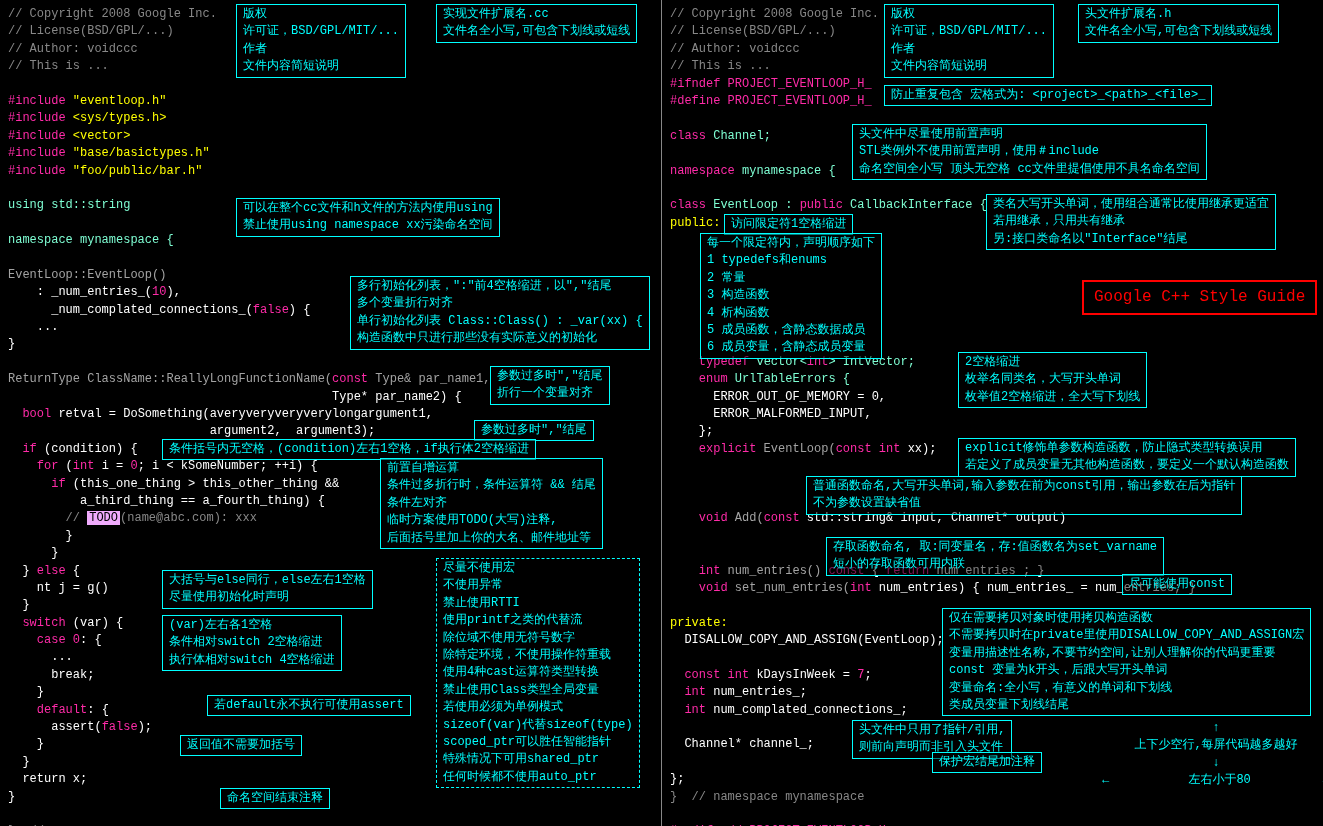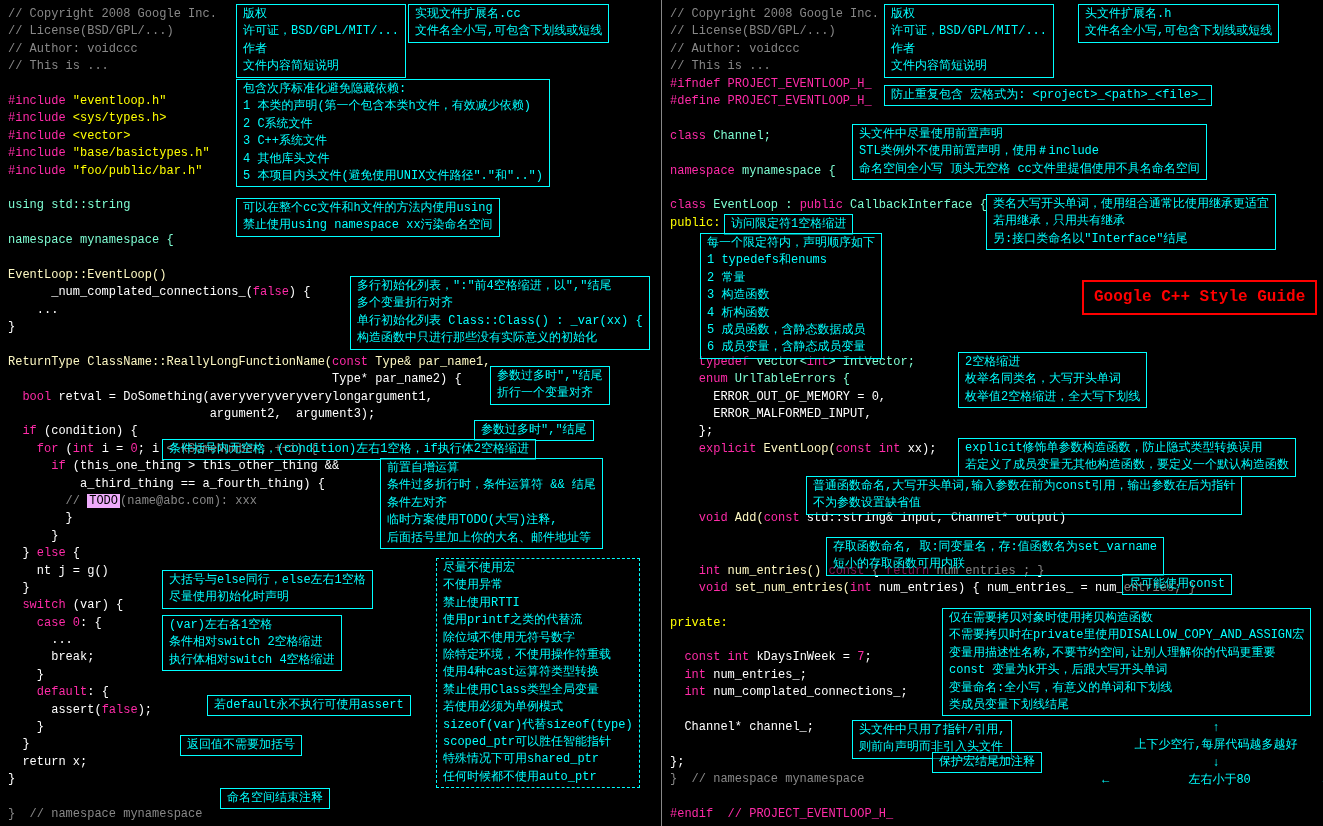--- a/index.html
+++ b/index.html
@@ -5,30 +5,30 @@
 *{margin:0;padding:0;box-sizing:border-box}
 body{background:#000;color:#fff;font-family:"Courier New",monospace;font-size:12px;line-height:1.45;overflow-x:auto}
 .page{display:flex;width:1323px;min-height:826px;position:relative}
 .col{flex:1;padding:6px 8px;position:relative}
 .divider{width:1px;background:#888;flex:0 0 1px}
 .ln{white-space:pre;position:relative}
 .kw{color:#ff2ba8}
 .str{color:#ffff00}
 .cm{color:#888}
 .typ{color:#7fffd4}
-.fn{color:#fef9c3}
+.fn{color:#a3a3a3}
 .num{color:#ff2ba8}
 .cls{color:#7fffd4}
 .pub{color:#ffff00}
 .enumn{color:#7fffd4}
 .def{color:#ff2ba8}
 .todo{background:#f0abfc;color:#000;padding:0 2px}
 .note{position:absolute;border:1px solid #0ff;color:#0ff;padding:1px 6px;white-space:pre;font-size:12px;background:rgba(0,0,0,.5);line-height:1.45}
 .note-dash{border-style:dashed}
-.title-box{position:absolute;border:2px solid #f00;color:#f00;padding:4px 10px;font-size:16px;font-weight:bold;white-space:nowrap}
+.title-box{position:absolute;border:2px solid #f00;color:#f00;padding:4px 10px;font-size:16px;font-weight:normal;white-space:nowrap}
 .arrow-box{position:absolute;color:#0ff;font-size:12px;white-space:pre;text-align:center}
 </style>
 </head>
 <body>
 
 <div class="page">
 <div class="col">
 <div class="ln"><span class="cm">// Copyright 2008 Google Inc.</span></div>
 <div class="ln"><span class="cm">// License(BSD/GPL/...)</span></div>
 <div class="ln"><span class="cm">// Author: voidccc</span></div>
@@ -38,20 +38,21 @@
 <div class="ln"><span class="kw">#include </span><span class="str">&lt;sys/types.h&gt;</span></div>
 <div class="ln"><span class="kw">#include </span><span class="str">&lt;vector&gt;</span></div>
 <div class="ln"><span class="kw">#include </span><span class="str">"base/basictypes.h"</span></div>
 <div class="ln"><span class="kw">#include </span><span class="str">"foo/public/bar.h"</span></div>
 <div class="ln">&nbsp;</div>
 <div class="ln"><span class="typ">using std::string</span></div>
 <div class="ln">&nbsp;</div>
 <div class="ln"><span class="typ">namespace mynamespace {</span></div>
 <div class="ln">&nbsp;</div>
 <div class="ln"><span class="fn">EventLoop::EventLoop()</span></div>
+<div class="ln"><span>    : </span><span>_num_entries_(</span><span class="num">10</span><span>),</span></div>
 <div class="ln"><span>      _num_complated_connections_(</span><span class="kw">false</span><span>) {</span></div>
 <div class="ln"><span>    ...</span></div>
 <div class="ln"><span>}</span></div>
 <div class="ln">&nbsp;</div>
 <div class="ln"><span class="fn">ReturnType ClassName::ReallyLongFunctionName(</span><span class="kw">const</span><span class="fn"> Type&amp; par_name1,</span></div>
 <div class="ln"><span>                                             Type* par_name2) {</span></div>
 <div class="ln"><span>  </span><span class="kw">bool</span><span> retval = DoSomething(averyveryveryverylongargument1,</span></div>
 <div class="ln"><span>                            argument2,  argument3);</span></div>
 <div class="ln"><span>  </span><span class="kw">if</span><span> (condition) {</span></div>
 <div class="ln"><span>    </span><span class="kw">for</span><span> (</span><span class="kw">int</span><span> i = </span><span class="num">0</span><span>; i &lt; kSomeNumber; ++i) {</span></div>
@@ -74,28 +75,22 @@
 <div class="ln"><span>  }</span></div>
 <div class="ln"><span>  return x;</span></div>
 <div class="ln"><span>}</span></div>
 <div class="ln">&nbsp;</div>
 <div class="ln"><span class="cm">}  // namespace mynamespace</span></div>
 
 <div class="note" style="top:4px;left:236px">版权
 许可证，BSD/GPL/MIT/...
 作者
 文件内容简短说明</div>
-<div class="note" style="top:4px;left:408px">实现文件扩展名.cc
+<div class="note" style="top:4px;left:436px">实现文件扩展名.cc
 文件名全小写,可包含下划线或短线</div>
-<div class="note" style="top:79px;left:236px">包含次序标准化避免隐藏依赖:
-1 本类的声明(第一个包含本类h文件，有效减少依赖)
-2 C系统文件
-3 C++系统文件
-4 其他库头文件
-5 本项目内头文件(避免使用UNIX文件路径"."和"..")</div>
 <div class="note" style="top:198px;left:236px">可以在整个cc文件和h文件的方法内使用using
 禁止使用using namespace xx污染命名空间</div>
 <div class="note" style="top:276px;left:350px">多行初始化列表，":"前4空格缩进，以","结尾
 多个变量折行对齐
 单行初始化列表 Class::Class() : _var(xx) {
 构造函数中只进行那些没有实际意义的初始化</div>
 <div class="note" style="top:366px;left:490px">参数过多时","结尾
 折行一个变量对齐</div>
 <div class="note" style="top:420px;left:474px">参数过多时","结尾</div>
 <div class="note" style="top:439px;left:162px">条件括号内无空格，(condition)左右1空格，if执行体2空格缩进</div>
@@ -159,20 +154,21 @@
 <div class="ln">&nbsp;</div>
 <div class="ln">&nbsp;</div>
 <div class="ln">&nbsp;</div>
 <div class="ln"><span>    </span><span class="kw">void</span><span class="fn"> Add(</span><span class="kw">const</span><span> std::string&amp; input, Channel* output)</span></div>
 <div class="ln">&nbsp;</div>
 <div class="ln">&nbsp;</div>
 <div class="ln"><span>    </span><span class="kw">int</span><span class="fn"> num_entries() </span><span class="kw">const</span><span> { </span><span class="kw">return</span><span> num_entries_; }</span></div>
 <div class="ln"><span>    </span><span class="kw">void</span><span class="fn"> set_num_entries(</span><span class="kw">int</span><span> num_entries) { num_entries_ = num_entries; }</span></div>
 <div class="ln">&nbsp;</div>
 <div class="ln"><span class="pub">private:</span></div>
+<div class="ln"><span>  DISALLOW_COPY_AND_ASSIGN(EventLoop);</span></div>
 <div class="ln">&nbsp;</div>
 <div class="ln"><span>  </span><span class="kw">const int</span><span> kDaysInWeek = </span><span class="num">7</span><span>;</span></div>
 <div class="ln"><span>  </span><span class="kw">int</span><span> num_entries_;</span></div>
 <div class="ln"><span>  </span><span class="kw">int</span><span> num_complated_connections_;</span></div>
 <div class="ln">&nbsp;</div>
 <div class="ln"><span>  Channel* channel_;</span></div>
 <div class="ln">&nbsp;</div>
 <div class="ln"><span>};</span></div>
 <div class="ln"><span class="cm">}  // namespace mynamespace</span></div>
 <div class="ln">&nbsp;</div>

